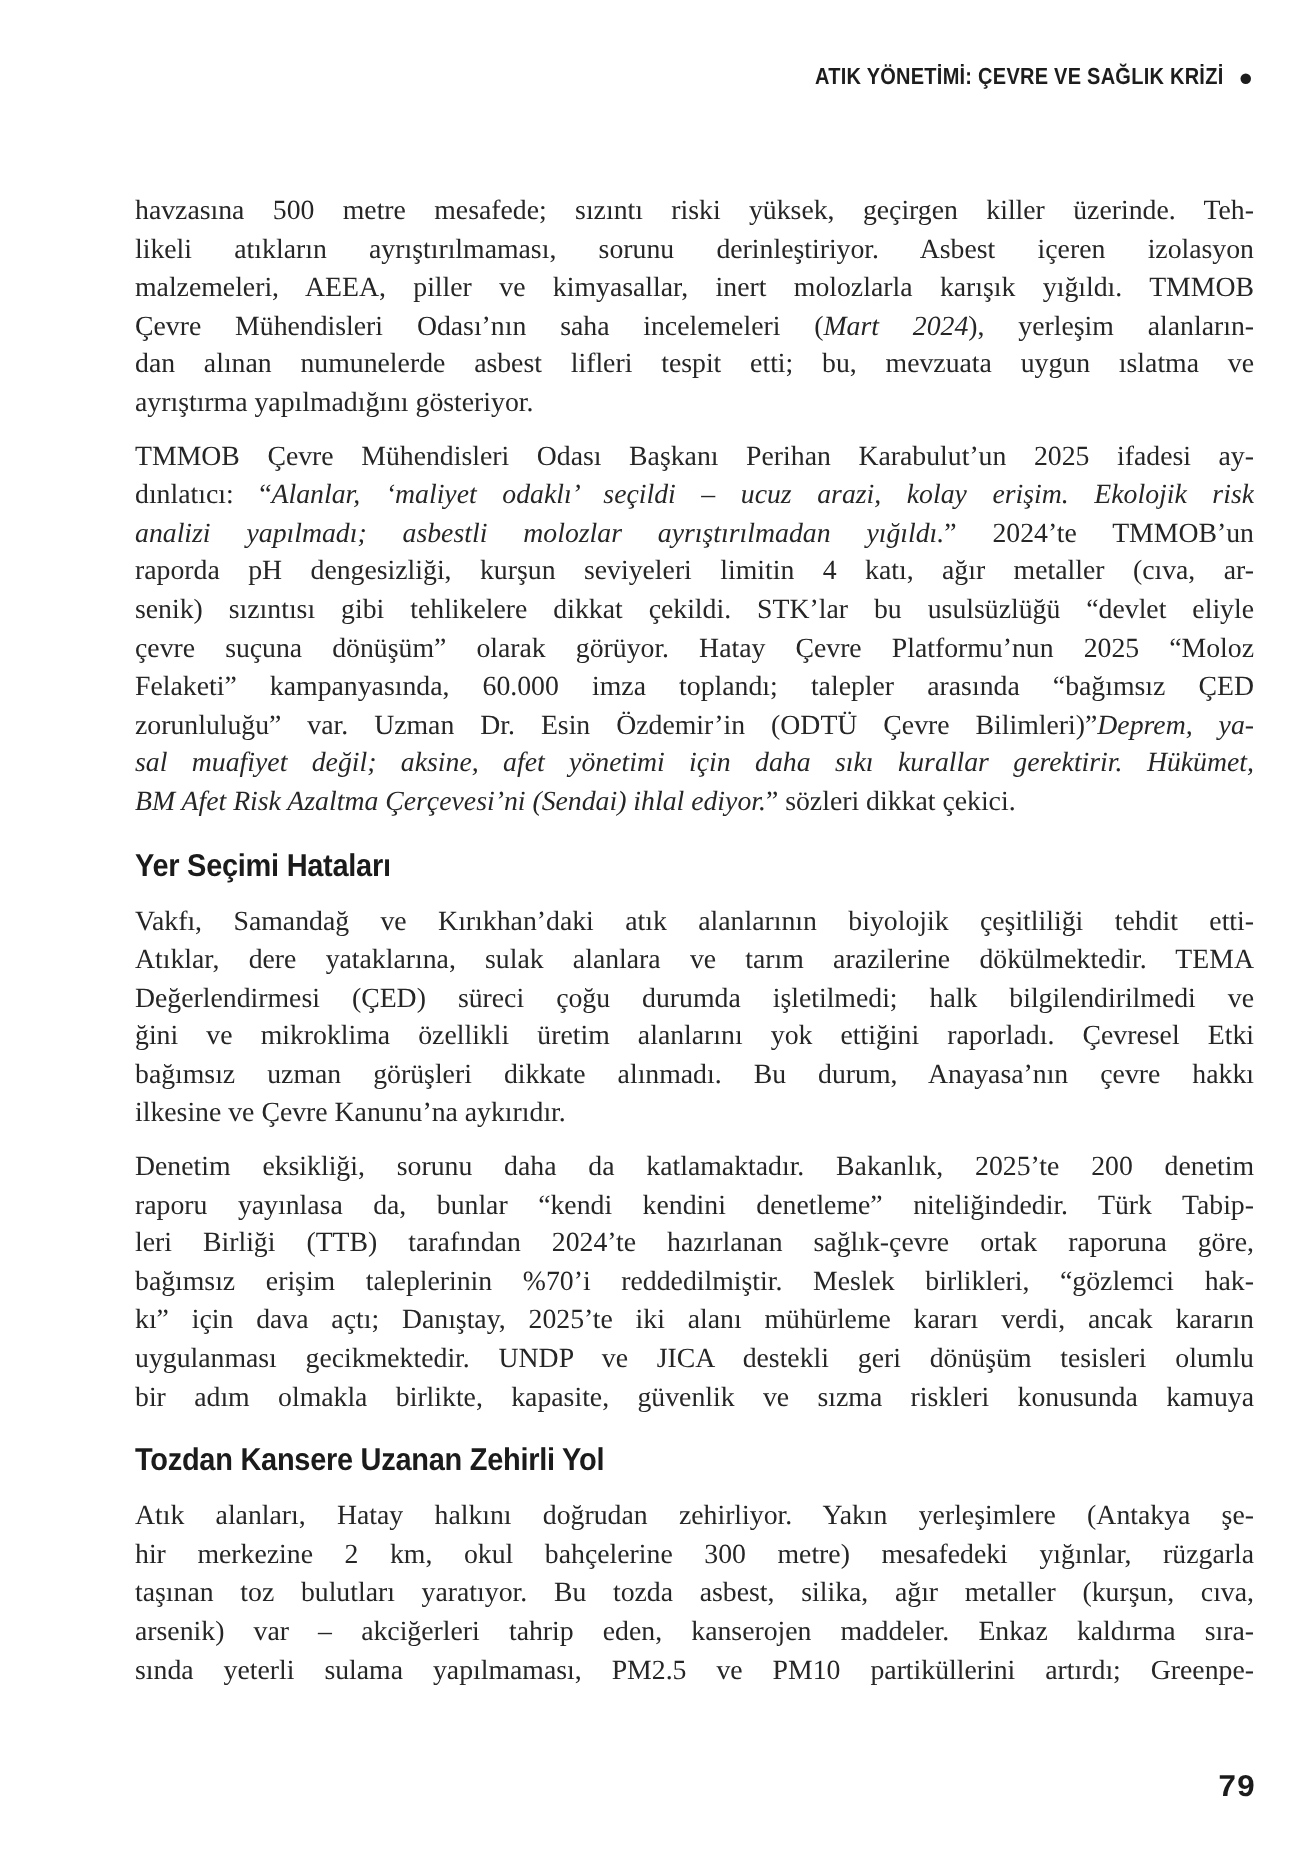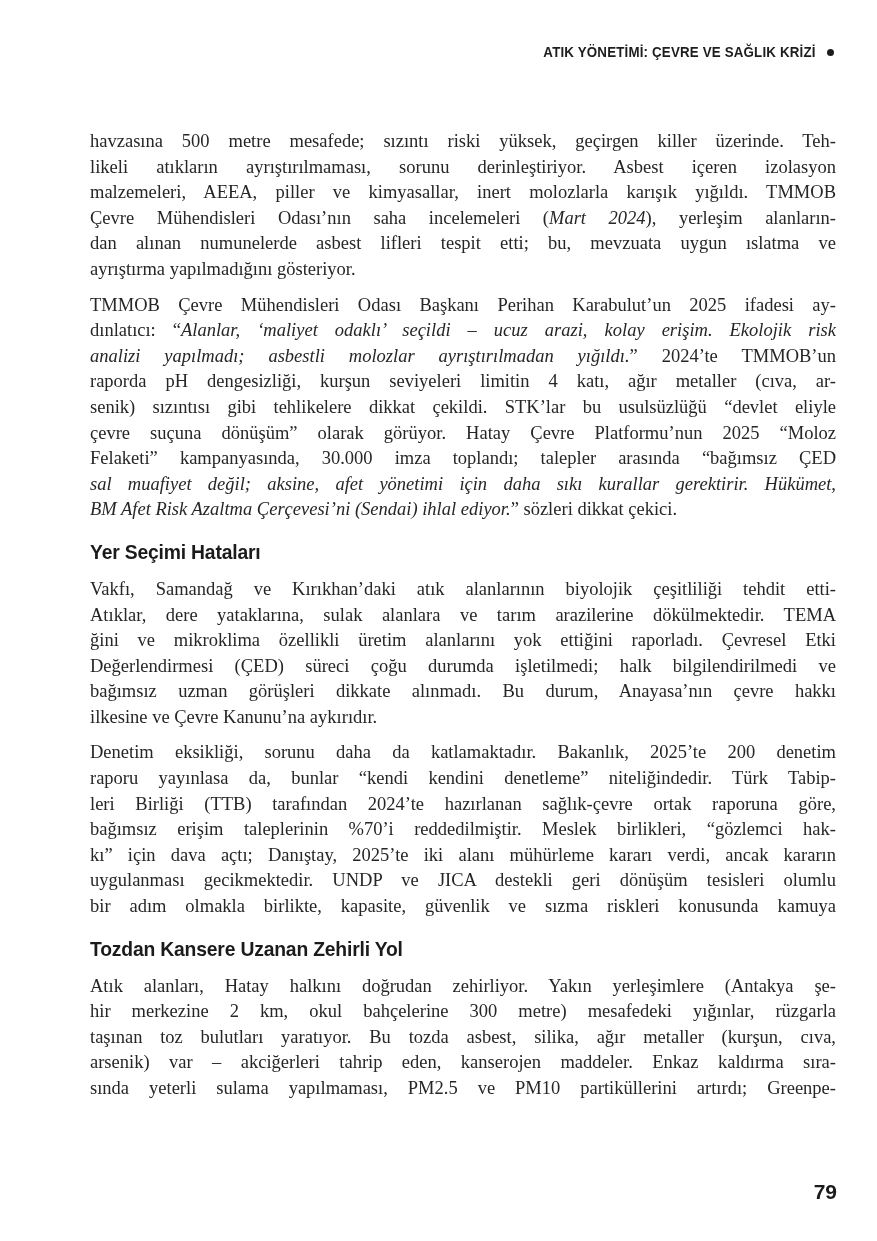--- a/index.html
+++ b/index.html
@@ -62,21 +62,21 @@
     transform: scaleX(0.92);
     transform-origin: left center;
     margin: 15px 0 11px 0;
     line-height: 28px;
     white-space: nowrap;
   }
   .page-number {
     position: absolute;
     right: 40px;
     bottom: 37px;
-    font-family: Liberation Sans, sans-serif;
+    font-family: Liberation Mono, monospace;
     font-weight: 700;
     font-size: 21px;
     color: #1b1b1b;
   }
   i { font-style: italic; }
 </style>
 </head>
 <body>
 
 <div class="page">
@@ -95,30 +95,31 @@
         <div class="line"><span>dan alınan numunelerde asbest lifleri tespit etti; bu, mevzuata uygun ıslatma ve</span></div>
         <div class="line lastline"><span>ayrıştırma yapılmadığını gösteriyor.</span></div>
       </div>
       <div class="para">
         <div class="line"><span>TMMOB Çevre Mühendisleri Odası Başkanı Perihan Karabulut’un 2025 ifadesi ay-</span></div>
         <div class="line"><span>dınlatıcı: “</span><i>Alanlar, ‘maliyet odaklı’ seçildi – ucuz arazi, kolay erişim. Ekolojik risk</i></div>
         <div class="line"><i>analizi yapılmadı; asbestli molozlar ayrıştırılmadan yığıldı.</i><span>” 2024’te TMMOB’un</span></div>
         <div class="line"><span>raporda pH dengesizliği, kurşun seviyeleri limitin 4 katı, ağır metaller (cıva, ar-</span></div>
         <div class="line"><span>senik) sızıntısı gibi tehlikelere dikkat çekildi. STK’lar bu usulsüzlüğü “devlet eliyle</span></div>
         <div class="line"><span>çevre suçuna dönüşüm” olarak görüyor. Hatay Çevre Platformu’nun 2025 “Moloz</span></div>
-        <div class="line"><span>Felaketi” kampanyasında, 30.000 imza toplandı; talepler arasında “bağımsız ÇED</span></div>
+        <div class="line"><span>Felaketi” kampanyasında, 60.000 imza toplandı; talepler arasında “bağımsız ÇED</span></div>
+        <div class="line"><span>zorunluluğu” var. Uzman Dr. Esin Özdemir’in (ODTÜ Çevre Bilimleri)”</span><i>Deprem, ya-</i></div>
         <div class="line"><i>sal muafiyet değil; aksine, afet yönetimi için daha sıkı kurallar gerektirir. Hükümet,</i></div>
         <div class="line lastline"><i>BM Afet Risk Azaltma Çerçevesi’ni (Sendai) ihlal ediyor.</i><span>” sözleri dikkat çekici.</span></div>
       </div>
       <div class="heading">Yer Seçimi Hataları</div>
       <div class="para">
         <div class="line"><span>Vakfı, Samandağ ve Kırıkhan’daki atık alanlarının biyolojik çeşitliliği tehdit etti-</span></div>
         <div class="line"><span>Atıklar, dere yataklarına, sulak alanlara ve tarım arazilerine dökülmektedir. TEMA</span></div>
+        <div class="line"><span>Değerlendirmesi (ÇED) süreci çoğu durumda işletilmedi; halk bilgilendirilmedi ve</span></div>
         <div class="line"><span>ğini ve mikroklima özellikli üretim alanlarını yok ettiğini raporladı. Çevresel Etki</span></div>
-        <div class="line"><span>Değerlendirmesi (ÇED) süreci çoğu durumda işletilmedi; halk bilgilendirilmedi ve</span></div>
         <div class="line"><span>bağımsız uzman görüşleri dikkate alınmadı. Bu durum, Anayasa’nın çevre hakkı</span></div>
         <div class="line lastline"><span>ilkesine ve Çevre Kanunu’na aykırıdır.</span></div>
       </div>
       <div class="para">
         <div class="line"><span>Denetim eksikliği, sorunu daha da katlamaktadır. Bakanlık, 2025’te 200 denetim</span></div>
         <div class="line"><span>raporu yayınlasa da, bunlar “kendi kendini denetleme” niteliğindedir. Türk Tabip-</span></div>
         <div class="line"><span>leri Birliği (TTB) tarafından 2024’te hazırlanan sağlık-çevre ortak raporuna göre,</span></div>
         <div class="line"><span>bağımsız erişim taleplerinin %70’i reddedilmiştir. Meslek birlikleri, “gözlemci hak-</span></div>
         <div class="line"><span>kı” için dava açtı; Danıştay, 2025’te iki alanı mühürleme kararı verdi, ancak kararın</span></div>
         <div class="line"><span>uygulanması gecikmektedir. UNDP ve JICA destekli geri dönüşüm tesisleri olumlu</span></div>

